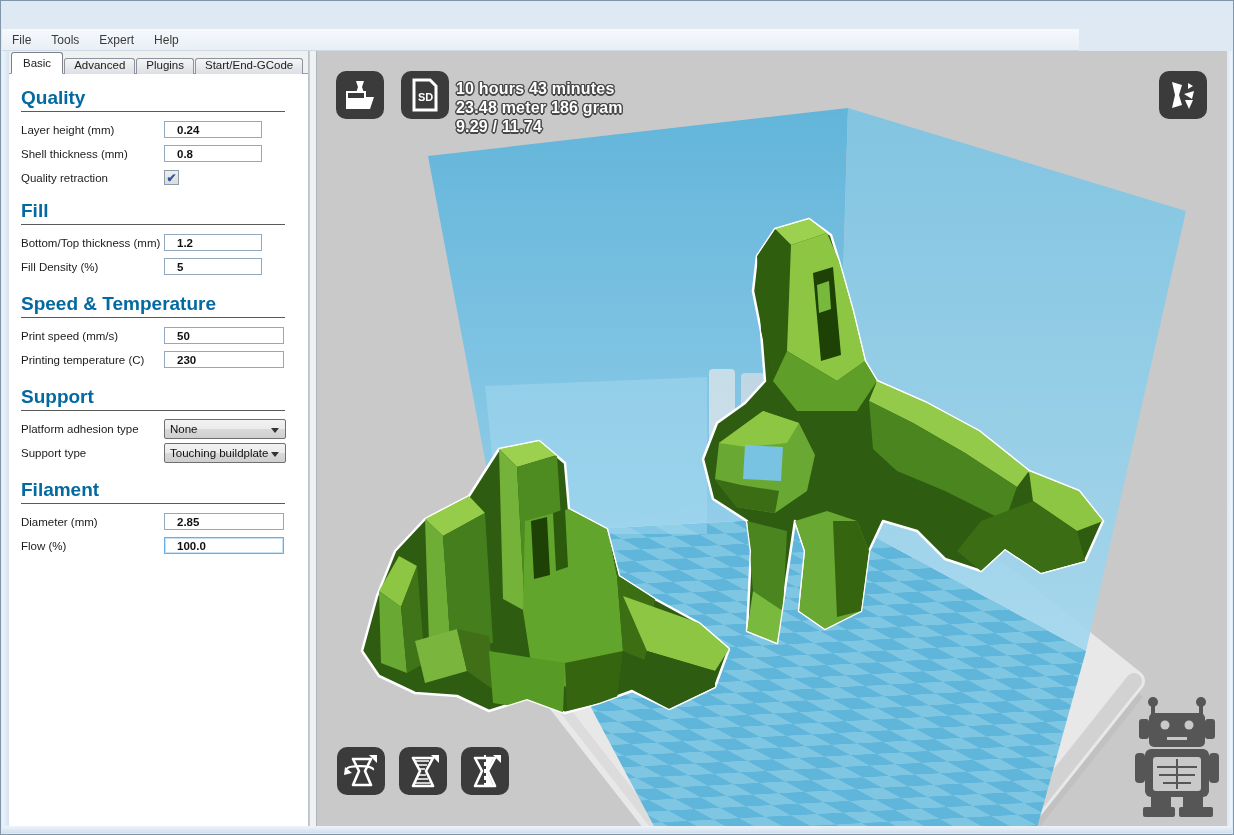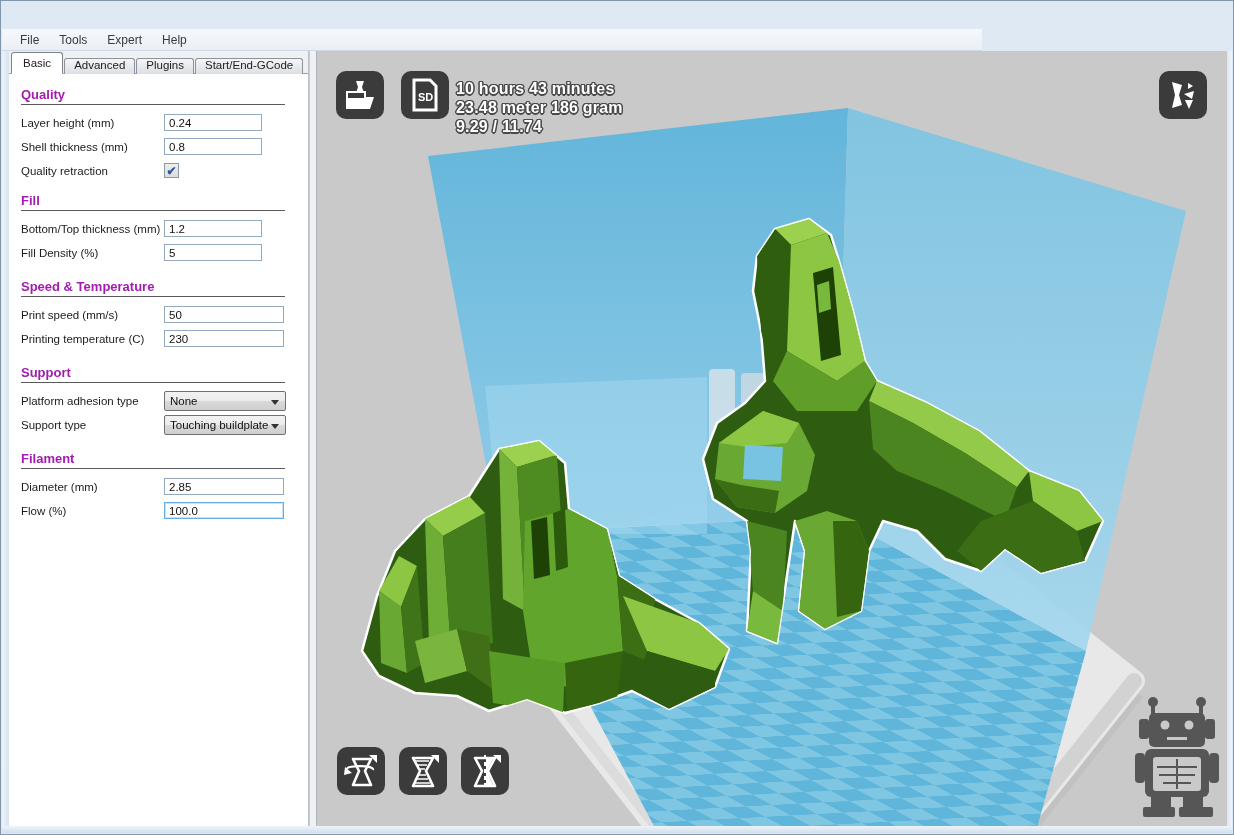--- a/index.html
+++ b/index.html
@@ -14,23 +14,23 @@
     background:linear-gradient(135deg,#79cfd6 0 45%,#20333f 45% 100%); border:1px solid #41525f; }
   .title-text { position:absolute; left:31px; top:6px; font-size:13px; color:#1c1c1c; }
   .winbtns { position:absolute; right:8px; top:0; display:flex; height:19px; }
   .winbtn { width:31px; height:19px; border:1px solid #94a3b3; border-top:none;
     background:linear-gradient(#fdfdfe,#e2e8ef 50%,#cfd9e4 51%,#e8eef5);
     display:flex; align-items:center; justify-content:center; }
   .winbtn + .winbtn { border-left:none; }
   .winbtn.close { border-radius:0 0 4px 0; }
   .winbtn.min  { border-radius:0 0 0 4px; }
 
-  .menubar { position:absolute; left:1px; top:28px; width:980px; height:22px;
+  .menubar { position:absolute; left:1px; top:28px; width:1077px; height:22px;
     background:linear-gradient(#f6f9fc,#e9eff6); border-bottom:1px solid #d0d9e4;
-    display:flex; align-items:center; padding-left:8px; }
+    display:flex; align-items:center; padding-left:0; }
   .menu-item { font-size:12px; color:#3a3a3a; padding:3px 10px; cursor:default; }
 
   .frame-left  { position:absolute; left:1px; top:50px; width:7px; bottom:8px;
     background:linear-gradient(90deg,#eef4fa,#d7e3ef); }
   .frame-right { position:absolute; right:1px; top:50px; width:7px; bottom:8px;
     background:linear-gradient(90deg,#d7e3ef,#eef4fa); }
   .frame-bottom{ position:absolute; left:1px; right:1px; bottom:1px; height:7px;
     background:linear-gradient(#eef4fa,#d2dfec); }
 
   
@@ -38,26 +38,26 @@
     border-right:1px solid #b9c2cc; }
   .tabbar { position:absolute; left:0; top:0; width:100%; height:23px; background:#eef0f2;
     border-bottom:1px solid #9aa0a8; display:flex; align-items:flex-end; padding-left:2px; }
   .tab { font-size:11.5px; color:#222; border:1px solid #8d939c; border-bottom:none;
     background:linear-gradient(#f4f5f6,#dcdfe3); padding:0 9px 3px 9px;
     border-radius:3px 3px 0 0; margin-right:1px; position:relative; top:1px; }
   .tab.active { background:#fff; padding:4px 11px; top:1px; border-color:#7c828b;
     border-bottom:1px solid #fff; font-size:11.5px; z-index:2; }
   .panel-body { position:absolute; left:0; top:24px; right:0; bottom:0; background:#fff;
     padding:12px 12px 0 12px; }
-  .sect-title { font-size:13px; font-weight:bold; color:#a21caf; margin-bottom:2px; }
+  .sect-title { font-size:19px; font-weight:bold; color:#0369a1; margin-bottom:2px; }
   .sect-rule { height:1px; background:#5a5a5a; margin-bottom:8px; width:264px; }
   .row { display:flex; align-items:center; margin-bottom:5px; height:19px; }
   .row label { font-size:11.5px; color:#1b1b1b; width:143px; flex:none; }
-  .tin { height:17px; border:1px solid #94a9bd; font-size:11.5px; padding:1px 4px;
-    font-family:"Liberation Sans",sans-serif; color:#111; background:#fff; outline:none; }
+  .tin { height:17px; border:1px solid #94a9bd; font-size:11.5px; padding:1px 12px;
+    font-family:"Liberation Sans",sans-serif; color:#111; background:#fff; outline:none;font-weight:bold; }
   .tin.w98 { width:98px; } .tin.w120 { width:120px; }
   .tin.focused { border:1px solid #68aee6; box-shadow:0 0 0 1px #c6e2f7 inset; }
   .chk { width:15px; height:15px; border:1px solid #8e9aa5; background:linear-gradient(#eee,#dcdcdc);
     display:flex; align-items:center; justify-content:center;
     font-size:12px; color:#2b55a3; font-weight:bold; }
   .combo { width:122px; height:20px; border:1px solid #707070; border-radius:2px;
     background:linear-gradient(#f2f2f2,#ebebeb 50%,#d9d9d9 51%,#cfcfcf);
     font-size:11.5px; color:#111; display:flex; align-items:center; padding-left:5px;
     position:relative; }
   .combo .arrow { position:absolute; right:6px; top:8px; width:0; height:0;

